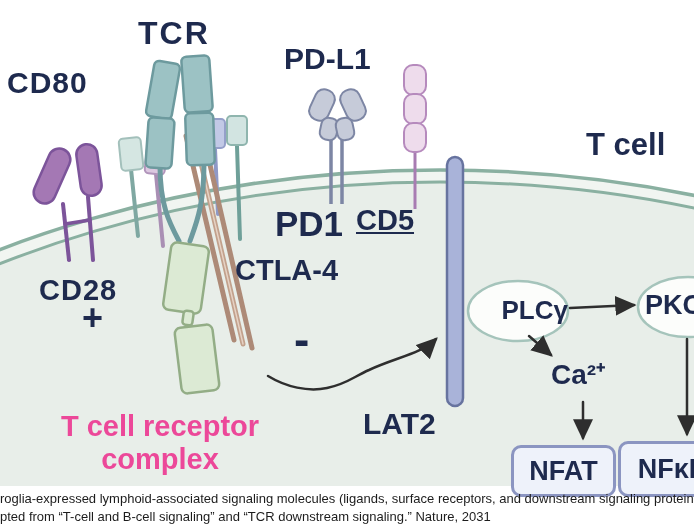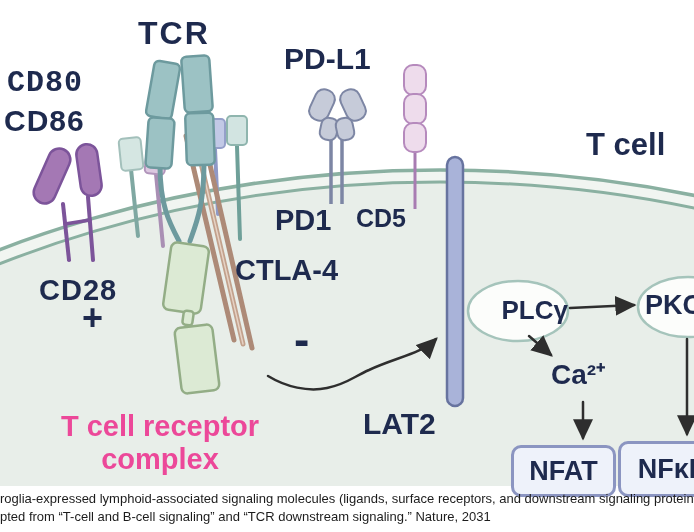--- a/index.html
+++ b/index.html
@@ -133,26 +133,25 @@
     <g fill="none" stroke="#2e2e2e" stroke-width="2.5" stroke-linecap="round">
       <path d="M268,368 C286,379 308,384 327,380 C347,376 353,369 369,362 C397,349 421,346 436,331" marker-end="url(#ah)"></path>
       <path d="M570,300 L634,297" marker-end="url(#ah)"></path>
       <path d="M529,328 L551,347" marker-end="url(#ah)"></path>
       <path d="M583,394 L583,430" marker-end="url(#ah)"></path>
       <path d="M687,331 L687,426" marker-end="url(#ah)"></path>
     </g>
   </svg>
 
   <div class="label" style="left:138px;top:9px;font-size:32px;letter-spacing:2px;">TCR</div>
-  <div class="label" style="left:7px;top:60px;font-size:30px;letter-spacing:1px;font-family:Liberation Mono, monospace;">CD80</div>
-  <div class="label" style="left:4px;top:98px;font-size:30px;letter-spacing:1px;">CD86</div>
+  <div class="label" style="left:7px;top:60px;font-size:30px;letter-spacing:1px;">CD80</div>
   <div class="label" style="left:284px;top:36px;font-size:30px;">PD-L1</div>
   <div class="label" style="left:586px;top:121px;font-size:31px;">T cell</div>
-  <div class="label" style="left:275px;top:198px;font-size:29px;">PD1</div>
-  <div class="label" style="left:356px;top:198px;font-size:25px;">CD5</div>
+  <div class="label" style="left:275px;top:198px;font-size:35px;">PD1</div>
+  <div class="label" style="left:356px;top:198px;font-size:29px;text-decoration:underline;">CD5</div>
   <div class="label" style="left:39px;top:268px;font-size:29px;letter-spacing:1px;">CD28</div>
   <div class="label" style="left:82px;top:292px;font-size:36px;">+</div>
   <div class="label" style="left:235px;top:248px;font-size:29px;">CTLA-4</div>
   <div class="label" style="left:294px;top:308px;font-size:46px;">-</div>
   <div class="label" style="left:363px;top:401px;font-size:30px;">LAT2</div>
 
   <div class="label gray" style="left:40px;top:404px;width:240px;text-align:center;font-size:29px;">T cell receptor</div>
   <div class="label gray" style="left:40px;top:437px;width:240px;text-align:center;font-size:29px;">complex</div>
 
   <div class="node-text" style="left:468px;top:289px;width:100px;text-align:right;font-size:26px;">PLCγ</div>

